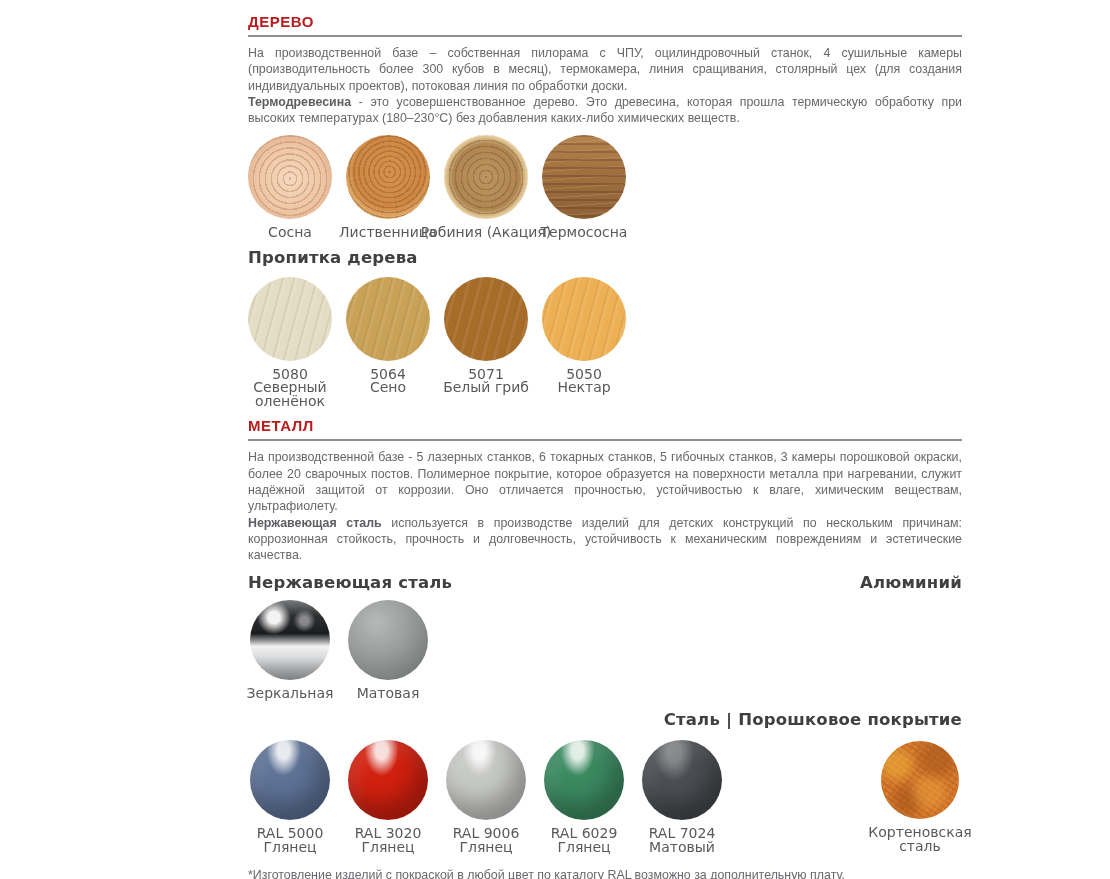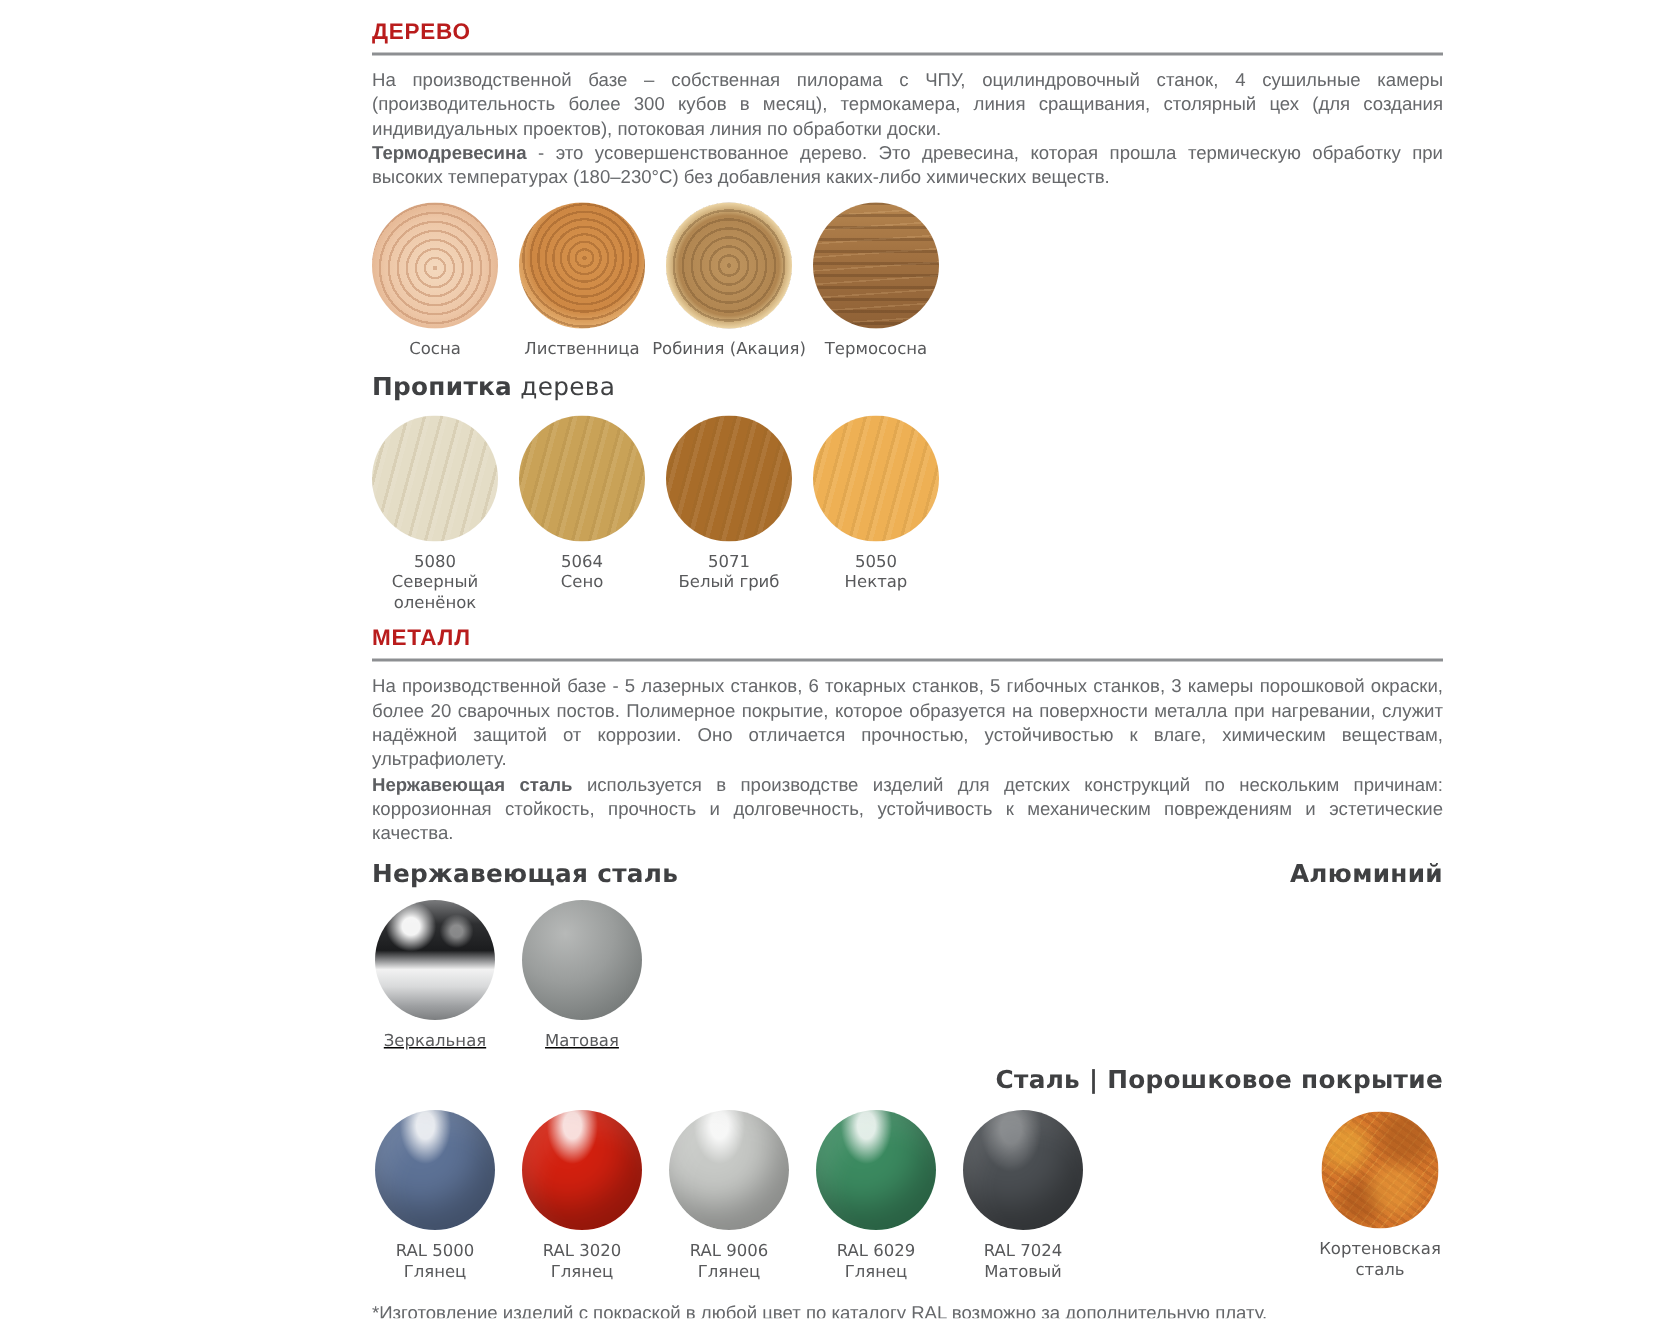--- a/index.html
+++ b/index.html
@@ -10,33 +10,33 @@
   .sec-title{margin:0;font-size:15px;font-weight:700;letter-spacing:.5px;color:#b91c1c;
              font-family:"Liberation Sans",sans-serif;line-height:18px;}
   .rule{height:0;border-top:2px solid #8d8f92;margin-top:4px;}
 
   .body-p{margin:8px 0 0;font-size:12.4px;line-height:16.3px;color:#66686b;text-align:justify;}
   .body-p.cont{margin-top:0;}
   .body-p b{color:#5c5e61;}
 
   .sub-title{margin:8px 0 0;font-size:16.5px;font-weight:600;color:#3f4042;letter-spacing:.2px;
              font-family:"DejaVu Sans","Liberation Sans",sans-serif;line-height:20px;}
-  .sub-title .light{font-weight:400;text-align:center;}
+  .sub-title .light{font-weight:700;text-align:center;}
   .sub-row{display:flex;justify-content:space-between;align-items:baseline;margin-top:9px;}
   .sub-row .sub-title{margin:0;}
 
   .swatch-row{display:flex;margin-top:9px;align-items:flex-start;}
   .swatch{flex:none;width:84px;margin-right:14px;}
   .swatch.push-right{margin-left:auto;margin-right:0;}
   .circle{width:84px;height:84px;border-radius:50%;margin:0 auto;}
   .circle.sz80{width:80px;height:80px;margin-top:2px;}
   .circle.sz78{width:78px;height:78px;margin-top:3px;}
   .lbl{width:140px;margin-left:-28px;margin-top:7px;text-align:center;
        font-family:"DejaVu Sans","Liberation Sans",sans-serif;
-       font-size:11px;line-height:13.5px;color:#58595b;white-space:pre-line;}
+       font-size:14px;line-height:13.5px;color:#58595b;white-space:pre-line;}
   .lbl .code{display:block;}
   .lbl .nm{display:block;}
 
   
   .wood-sosna{background-image:
       repeating-radial-gradient(circle at 50% 52%, rgba(197,143,107,.55) 0 1.5px, rgba(244,217,196,0) 1.5px 6px),
       radial-gradient(circle at 50% 52%, #f4d9be 0%, #edc6a6 55%, #e2b18c 78%, #d19a73 92%, #c08a66 100%);}
   .wood-robinia{background-image:
       repeating-radial-gradient(circle at 50% 50%, rgba(110,78,42,.35) 0 1.5px, transparent 1.5px 6px),
       radial-gradient(circle at 50% 50%, #bf955f 0%, #b08550 56%, #caa873 62%, #ead2a2 70%, #e6cb96 85%, #8a6234 92%, #5f4527 100%);}
@@ -138,21 +138,21 @@
       <div class="rule"></div>
 
       <p class="body-p">На производственной базе - 5 лазерных станков, 6 токарных станков, 5 гибочных станков, 3 камеры порошковой окраски, более 20 сварочных постов. Полимерное покрытие, которое образуется на поверхности металла при нагревании, служит надёжной защитой от коррозии. Оно отличается прочностью, устойчивостью к влаге, химическим веществам, ультрафиолету.</p>
       <p class="body-p cont"><b>Нержавеющая сталь</b><span> используется в производстве изделий для детских конструкций по нескольким причинам: коррозионная стойкость, прочность и долговечность, устойчивость к механическим повреждениям и эстетические качества.</span></p>
 
       <div class="sub-row">
         <h3 class="sub-title">Нержавеющая сталь</h3>
         <h3 class="sub-title">Алюминий</h3>
       </div>
 
-      <div class="swatch-row" style="margin-top:5px;text-decoration:underline;">
+      <div class="swatch-row" style="margin-top:5px;">
         <div class="swatch">
           <div class="circle sz80 ball-mirror" style="background-color: rgb(155, 157, 160);"></div>
           <div class="lbl">Зеркальная</div>
         </div>
         <div class="swatch">
           <div class="circle sz80 ball-matte" style="background-color: rgb(142, 145, 144);"></div>
           <div class="lbl">Матовая</div>
         </div>
       </div>
 

